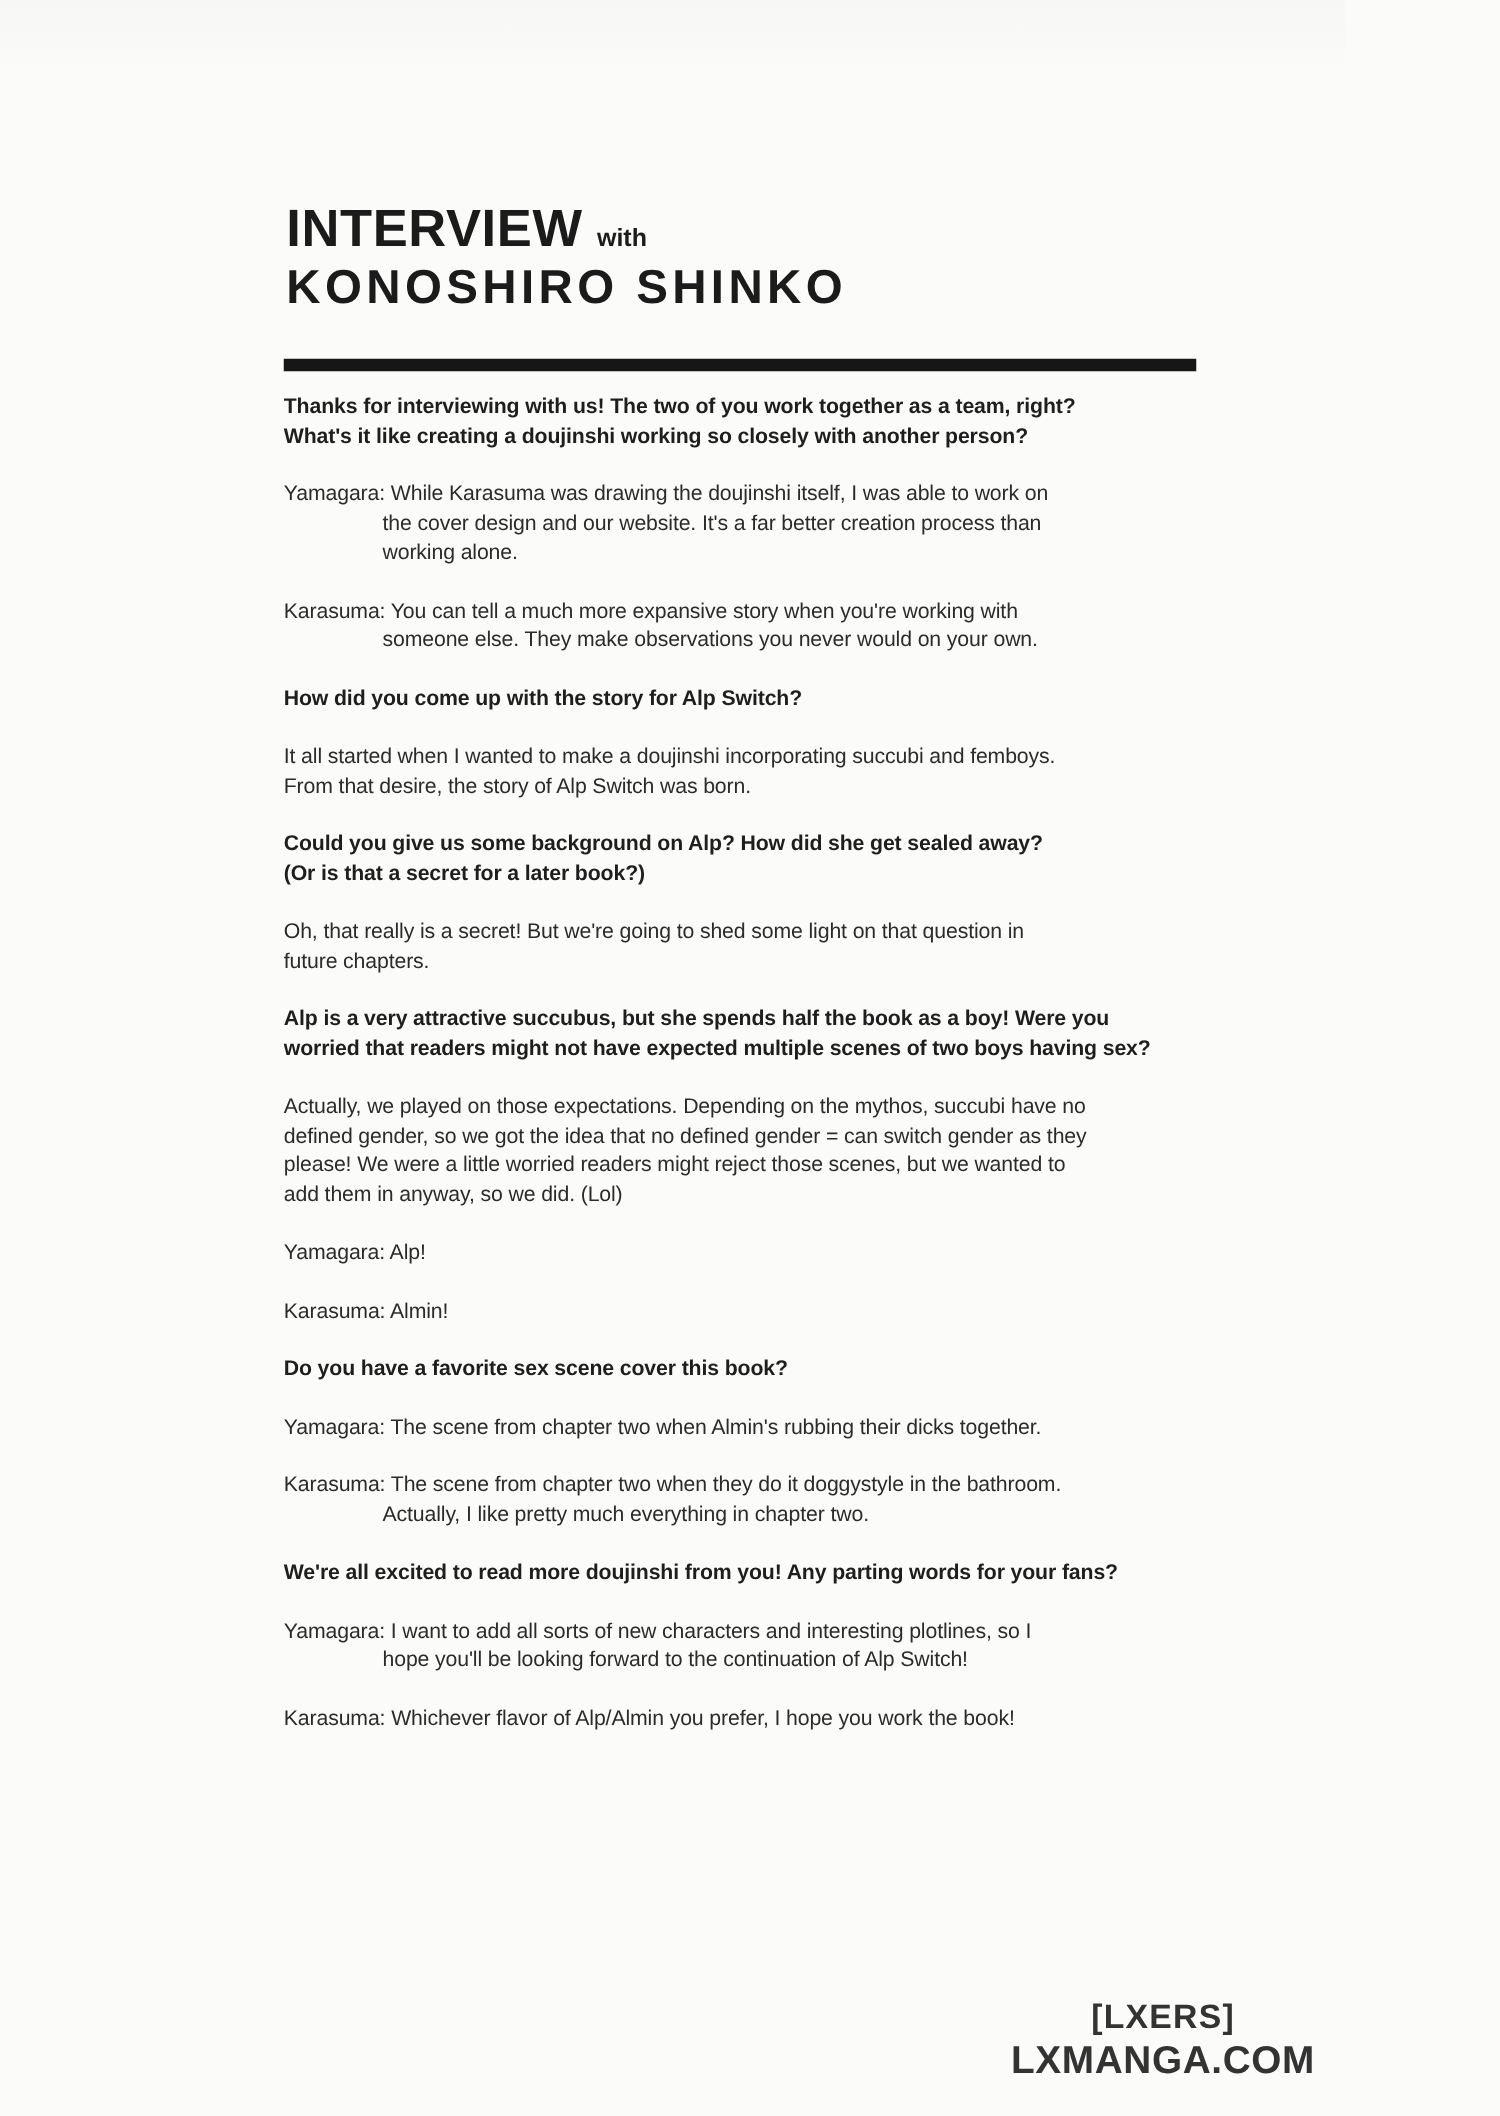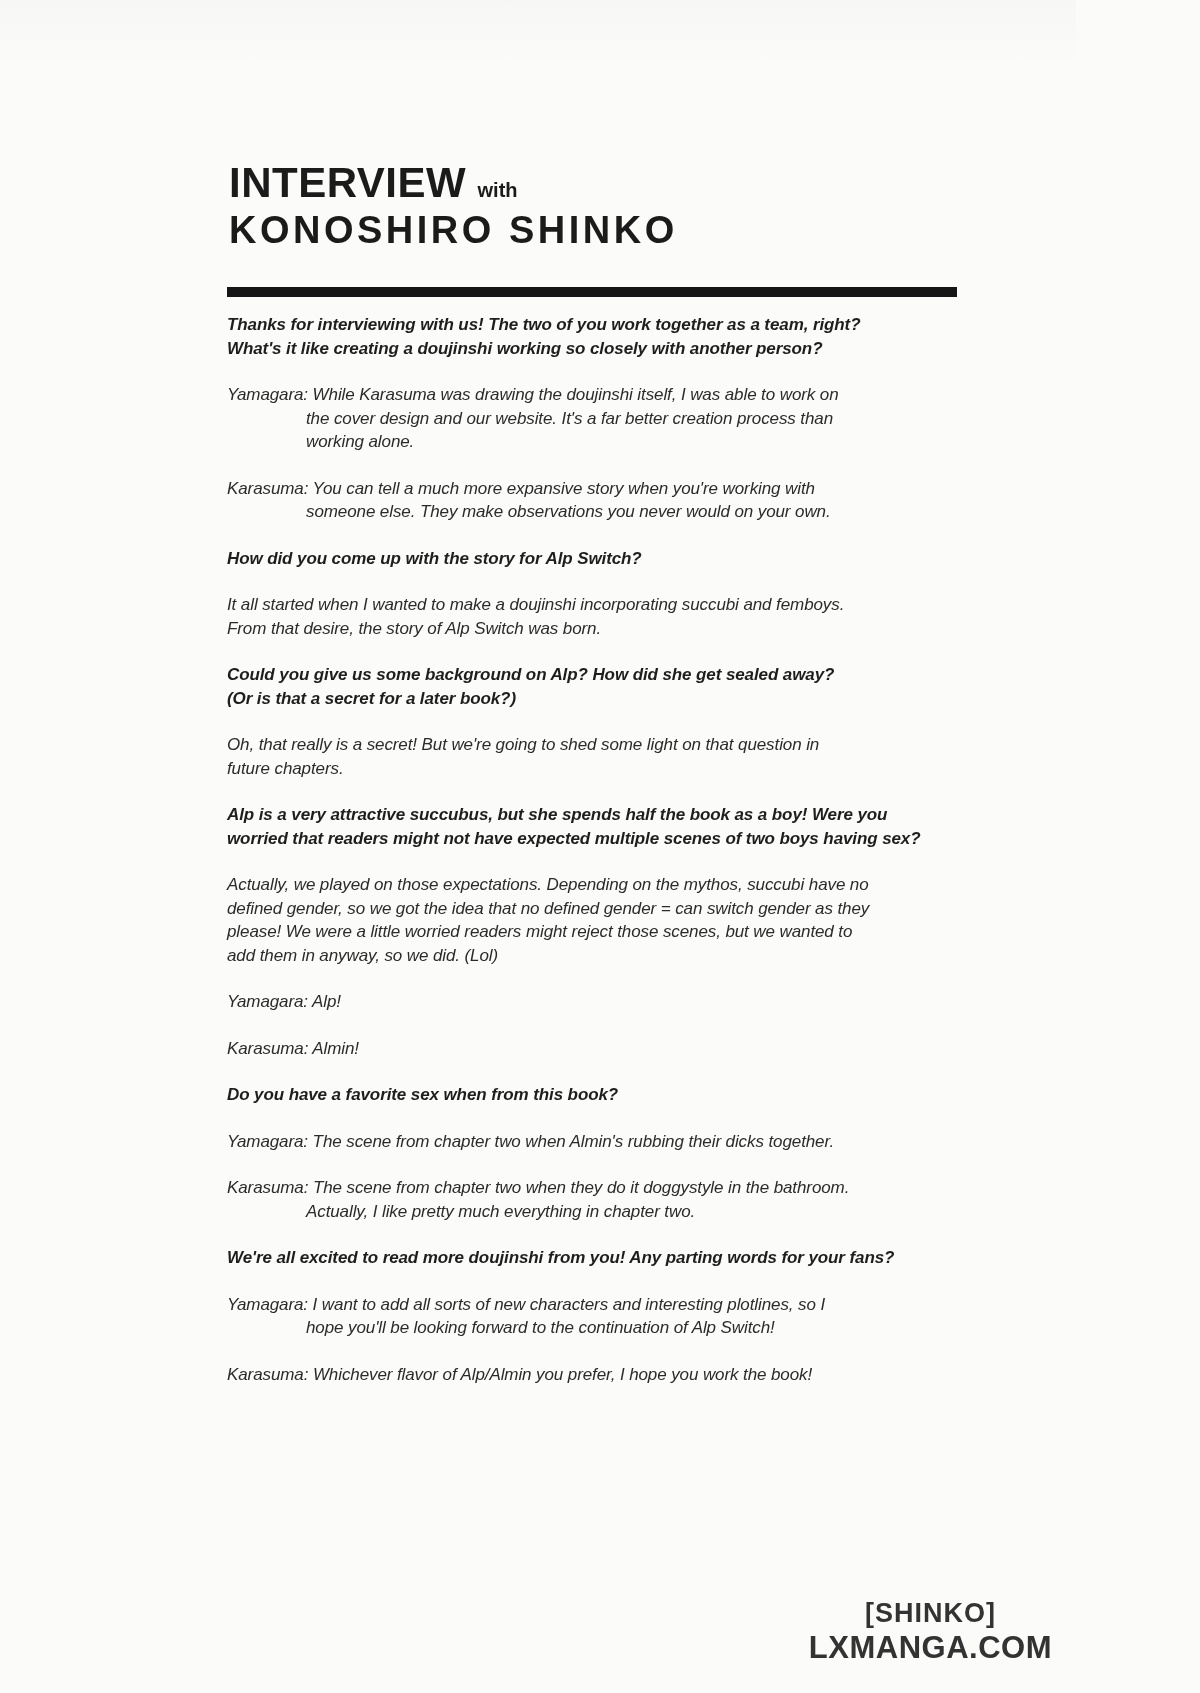--- a/index.html
+++ b/index.html
@@ -55,21 +55,20 @@
     left: 227px;
     top: 313px;
     width: 745px;
     font-size: 17px;
     line-height: 23.5px;
     letter-spacing: -0.1px;
   }
   .content p {
     margin: 0 0 23px 0;
     white-space: pre;
-    font-style: italic;
   }
   .question {
     font-weight: 700;
     color: #1e1e1e;
   }
   .answer { color: #2b2b2b; }
   .speaker {
     color: #2b2b2b;
     padding-left: 79px;
     text-indent: -79px;
@@ -117,28 +116,28 @@
     <p class="answer">Oh, that really is a secret! But we're going to shed some light on that question in
 future chapters.</p>
     <p class="question">Alp is a very attractive succubus, but she spends half the book as a boy! Were you
 worried that readers might not have expected multiple scenes of two boys having sex?</p>
     <p class="answer">Actually, we played on those expectations. Depending on the mythos, succubi have no
 defined gender, so we got the idea that no defined gender = can switch gender as they
 please! We were a little worried readers might reject those scenes, but we wanted to
 add them in anyway, so we did. (Lol)</p>
     <p class="speaker">Yamagara: Alp!</p>
     <p class="speaker">Karasuma: Almin!</p>
-    <p class="question">Do you have a favorite sex when from this book?</p>
+    <p class="question">Do you have a favorite sex scene cover this book?</p>
     <p class="speaker">Yamagara: The scene from chapter two when Almin's rubbing their dicks together.</p>
     <p class="speaker">Karasuma: The scene from chapter two when they do it doggystyle in the bathroom.
 Actually, I like pretty much everything in chapter two.</p>
     <p class="question">We're all excited to read more doujinshi from you! Any parting words for your fans?</p>
     <p class="speaker">Yamagara: I want to add all sorts of new characters and interesting plotlines, so I
 hope you'll be looking forward to the continuation of Alp Switch!</p>
     <p class="speaker">Karasuma: Whichever flavor of Alp/Almin you prefer, I hope you work the book!</p>
   </main>
 
   <div class="watermark">
-    <div class="wm-group">[SHINKO]</div>
+    <div class="wm-group">[LXERS]</div>
     <div class="wm-site">LXMANGA.COM</div>
   </div>
 
 </div>
 
 </body></html>

